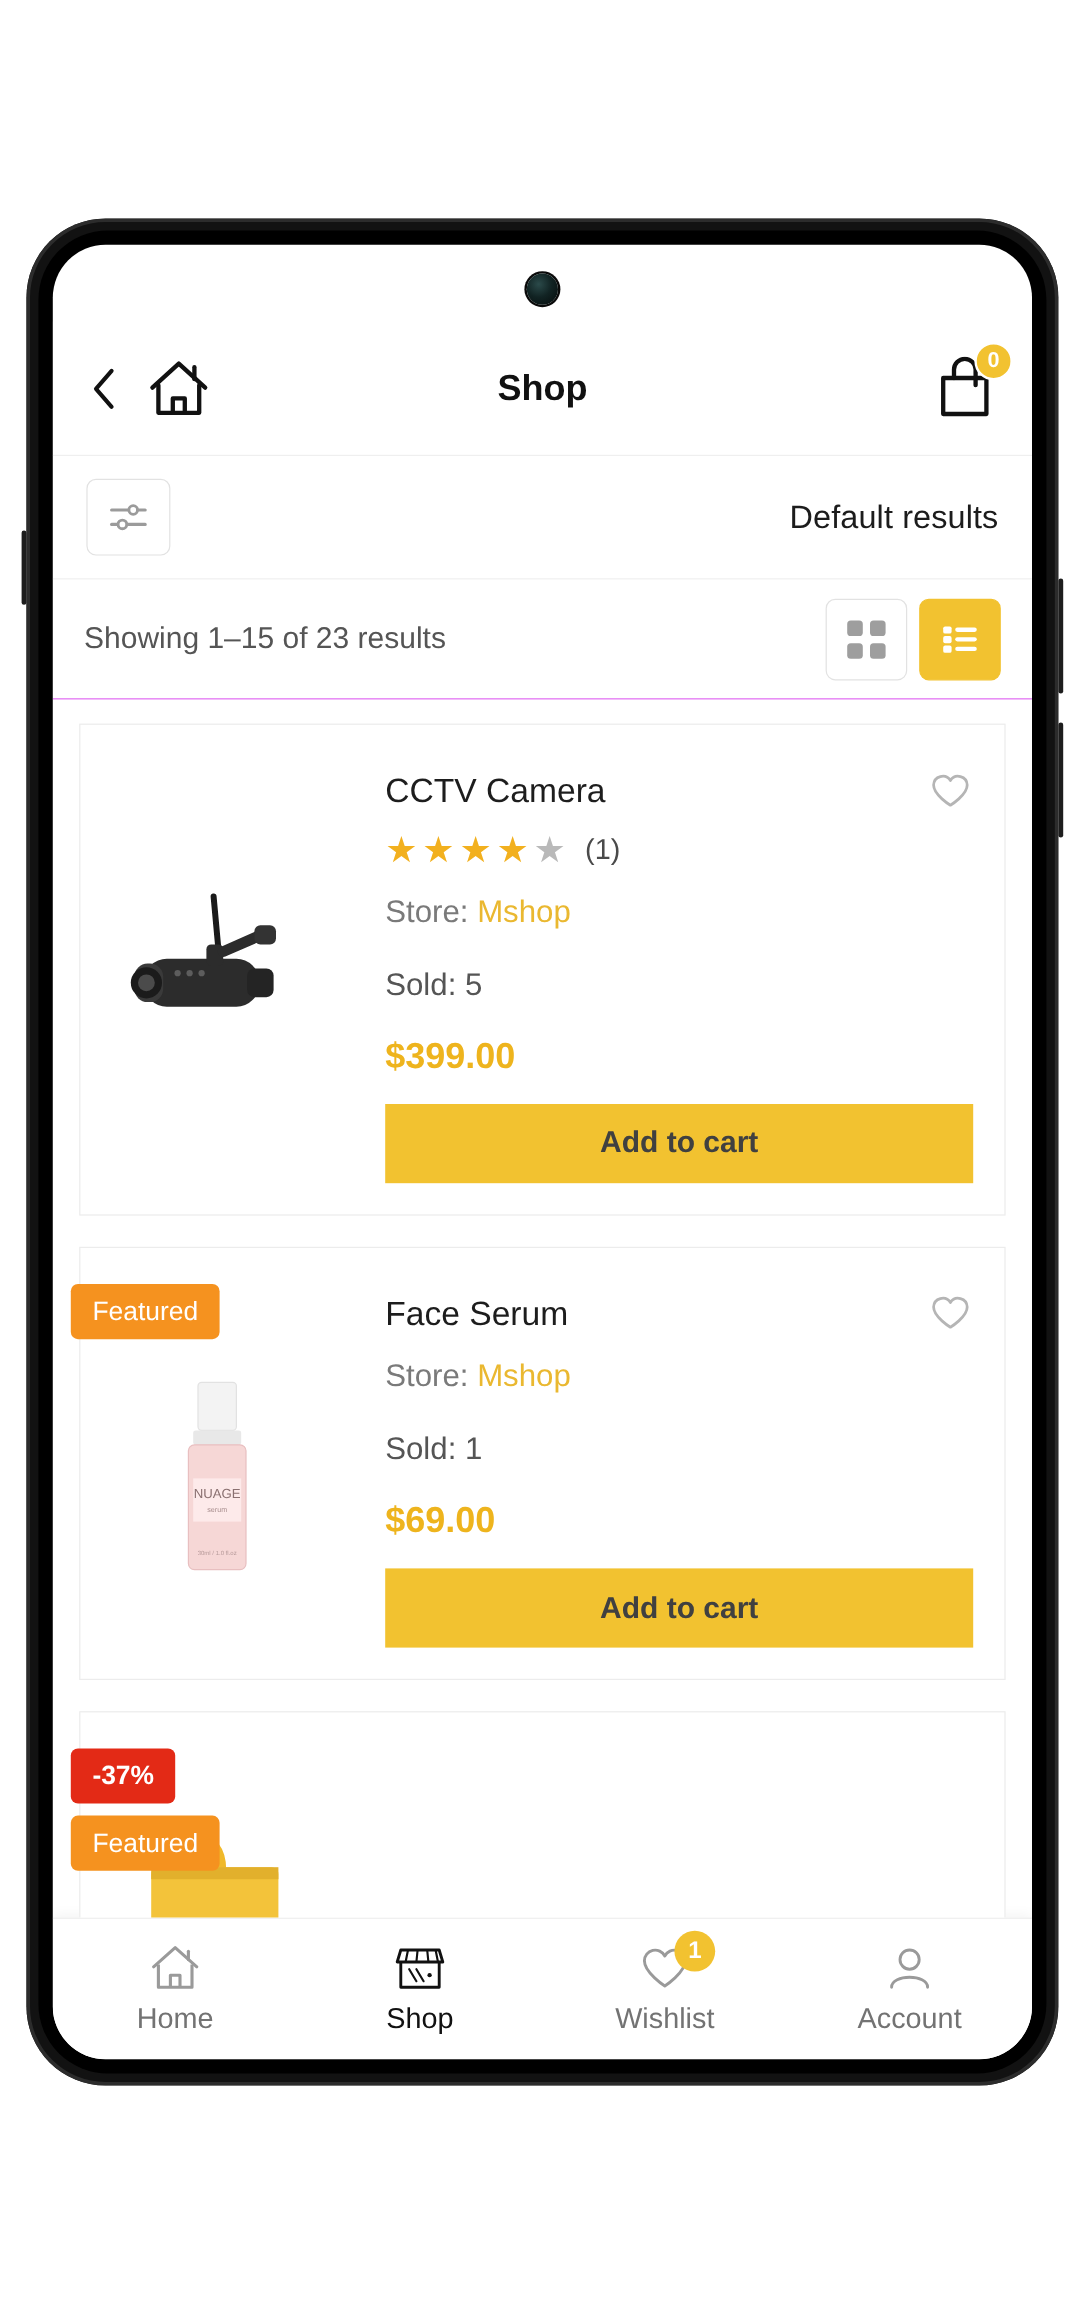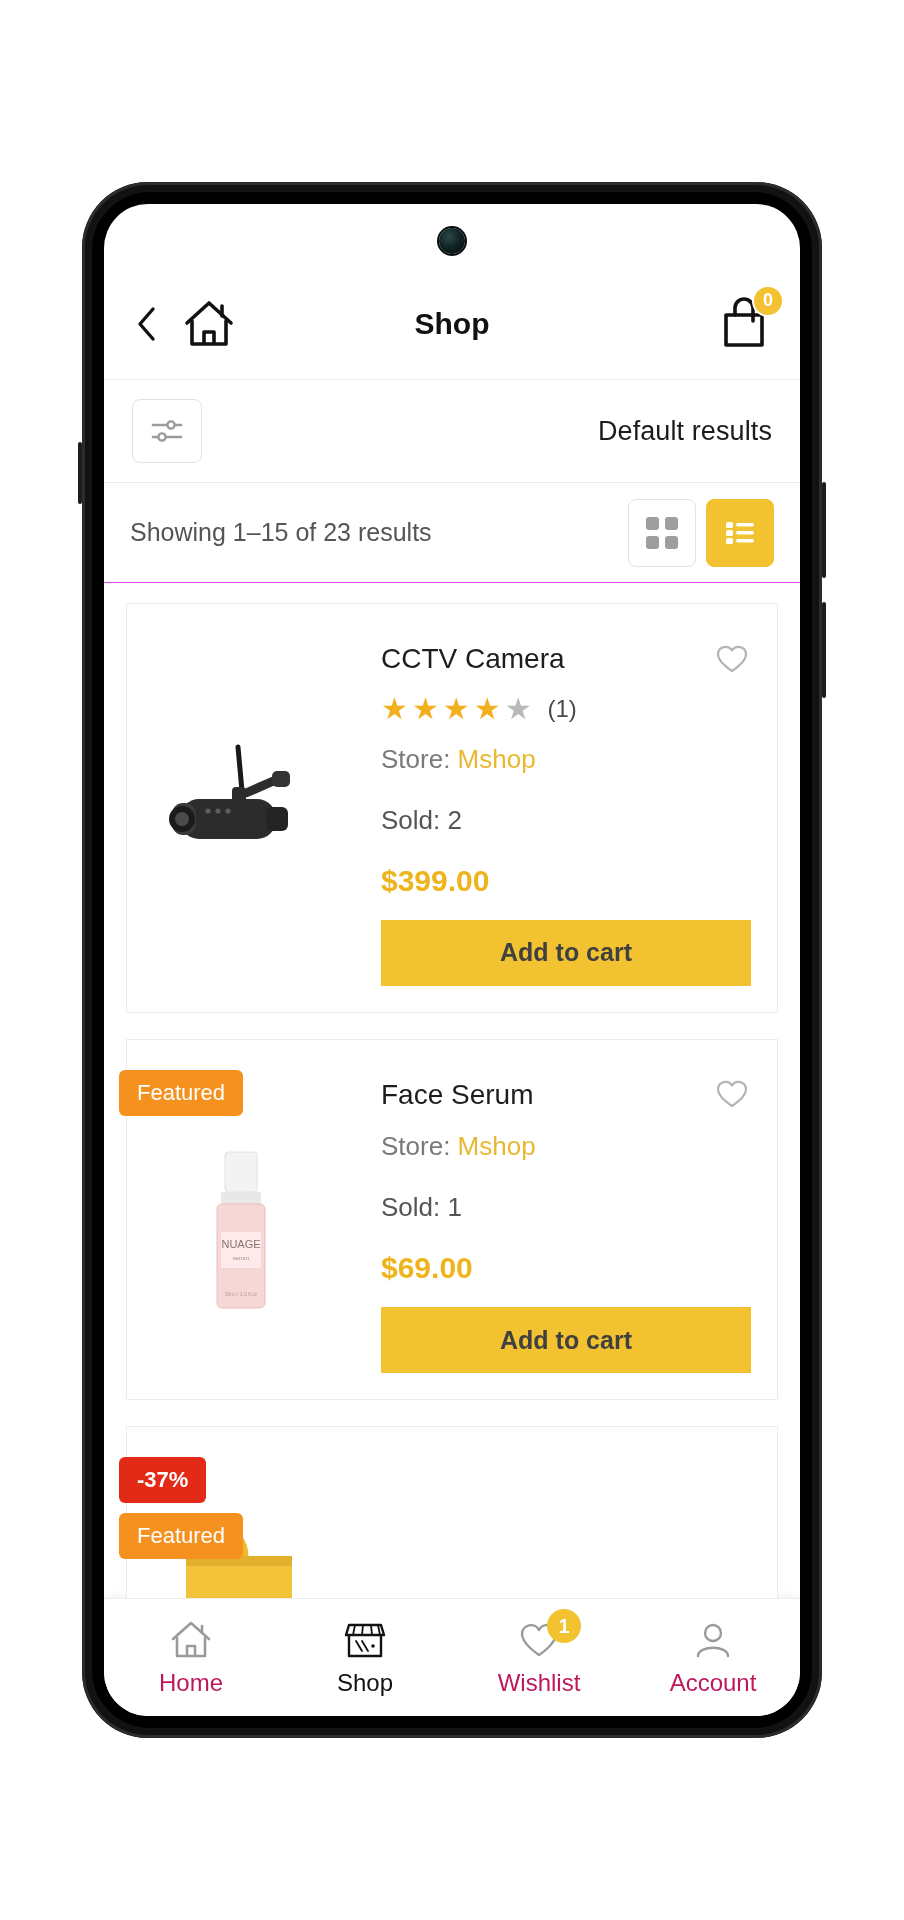--- a/index.html
+++ b/index.html
@@ -12,21 +12,21 @@
 
   
   .stage {
     position: relative;
     width: 904px; height: 1920px;
     background: #ffffff;
     display: flex; align-items: center; justify-content: center;
   }
   .phone-outer {
     position: relative;
-    width: 740px; height: 1556px;
+    width: 860px; height: 1556px;
     background: #121212;
     border-radius: 66px;
     box-shadow: 0 0 0 3px #2c2c2c inset;
   }
   .phone-bezel {
     position: absolute;
     top: 10px; left: 10px; right: 10px; bottom: 10px;
     background: #000;
     border-radius: 58px;
   }
@@ -205,21 +205,21 @@
     background: #fff;
     border-top: 1px solid #ededed;
     display: flex;
     box-shadow: 0 -2px 10px rgba(0,0,0,.05);
   }
   .nav-item {
     flex: 1 1 0; display: flex; flex-direction: column;
     align-items: center; justify-content: center; gap: 8px;
     cursor: pointer; position: relative;
   }
-  .nav-label { font-size: 24px; color: #be185d; }
+  .nav-label { font-size: 24px; color: #737373; }
   .nav-item.active .nav-label { color: #111; }
   .nav-badge {
     position: absolute; top: 10px; left: 50%; margin-left: 8px;
     min-width: 34px; height: 34px; padding: 0 8px;
     border-radius: 17px; background: #f2c230; color: #fff;
     font-size: 20px; font-weight: bold;
     display: flex; align-items: center; justify-content: center;
   }
   svg { display: block; }
 </style>
@@ -335,21 +335,21 @@
               <span class="star">★</span>
               <span class="star">★</span>
               <span class="star">★</span>
               <span class="star off">★</span>
               <span class="rating-count">(1)</span>
             </div>
             <div class="store-row">
               <span>Store:</span>
               <span class="store-name">Mshop</span>
             </div>
-            <div class="sold-row">Sold: 2</div>
+            <div class="sold-row">Sold: 5</div>
             <div class="price">$399.00</div>
             <button class="atc">Add to cart</button>
           </div>
         </div>
 
         <div class="card">
           <div class="card-media">
             <div class="badges">
               <span class="badge featured">Featured</span>
             </div>

